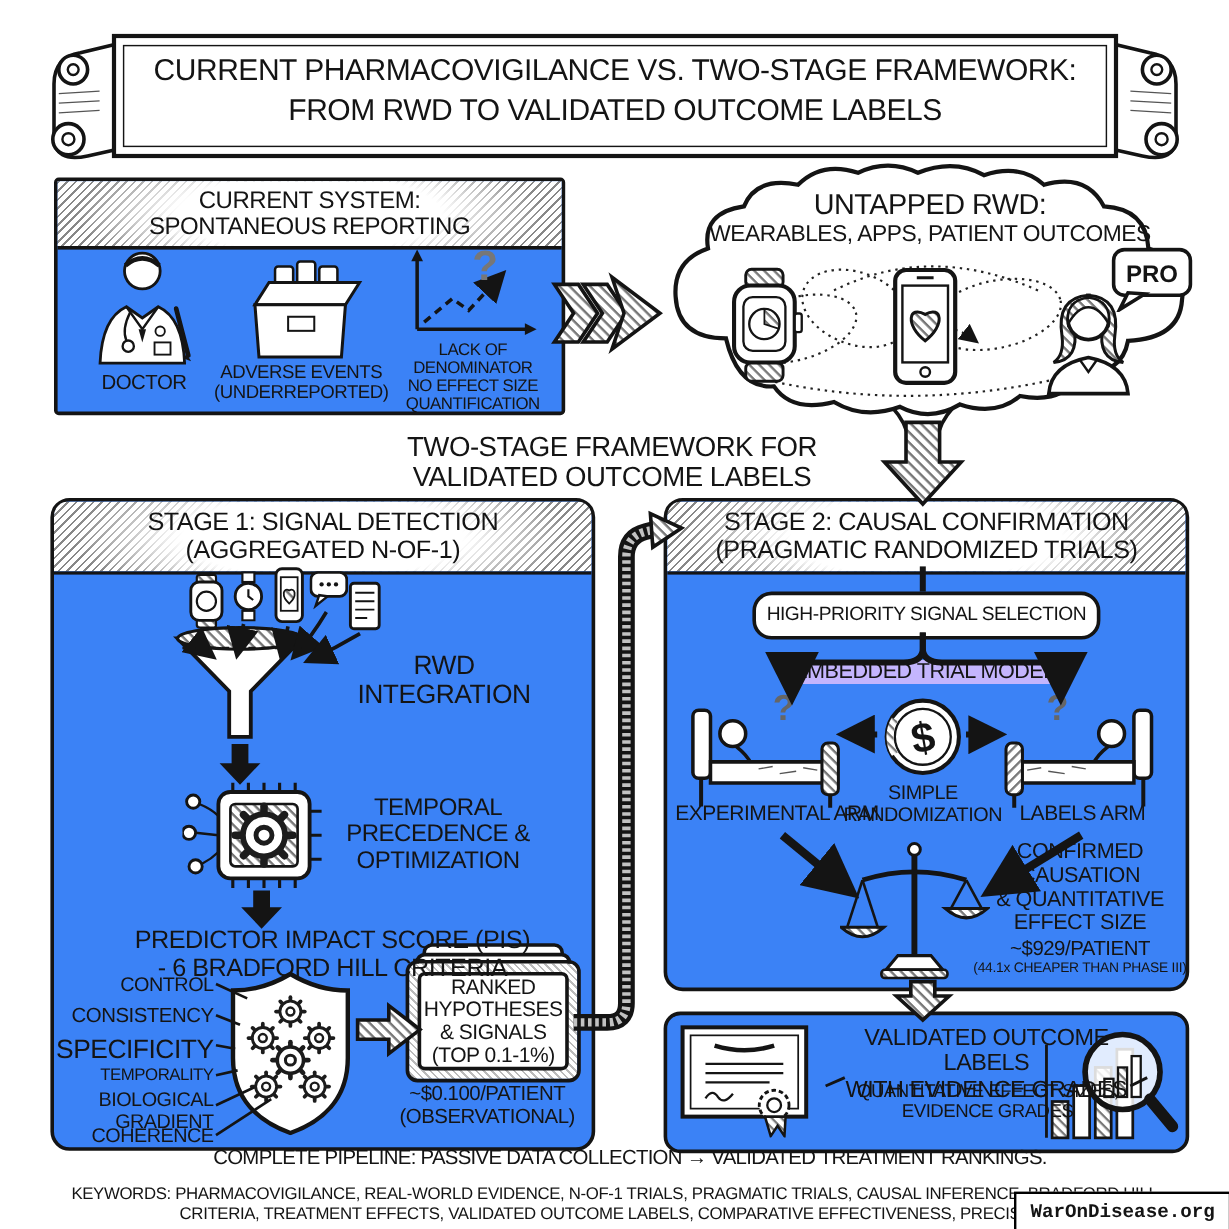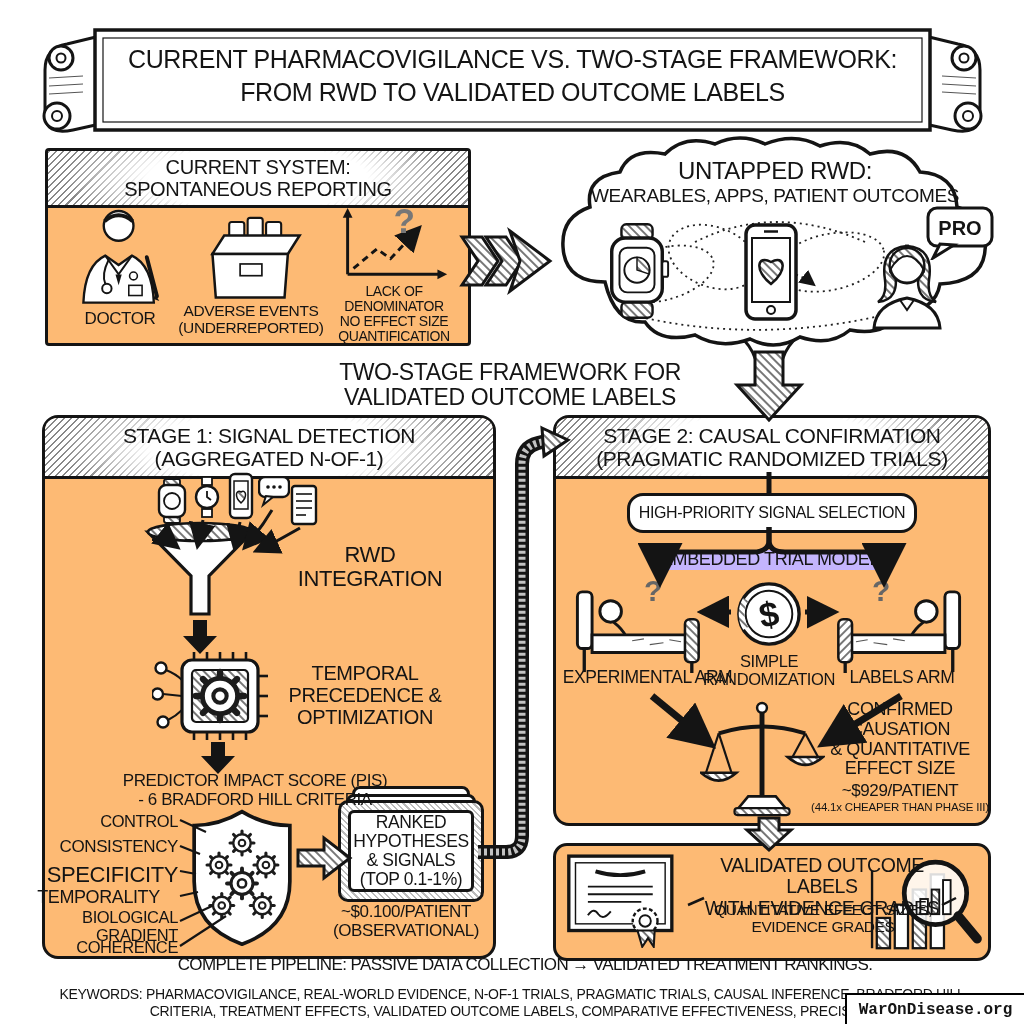--- a/index.html
+++ b/index.html
@@ -1,19 +1,19 @@
 <!DOCTYPE html>
 <html><head>
 <meta charset="utf-8">
 <style>
   html,body{margin:0;padding:0;width:1024px;height:1024px;background:#fff;overflow:hidden;
     font-family:"Liberation Sans",sans-serif;color:#141414;}
   .t{position:absolute;font-weight:400;color:#141414;text-align:center;
      white-space:pre-line;line-height:1.1;letter-spacing:-0.4px;z-index:20;}
-  .box{position:absolute;background:#fdba74;border:3.5px solid #141414;z-index:1;}
+  .box{position:absolute;background:#3b82f6;border:3.5px solid #141414;z-index:1;}
   .band{position:absolute;left:0;right:0;top:0;border-bottom:3px solid #141414;
      background:
        radial-gradient(ellipse 62% 140% at 50% 50%, #fff 42%, rgba(255,255,255,0) 75%),
        repeating-linear-gradient(315deg,#fff 0 3.5px,#888 3.5px 5px);
      display:flex;align-items:center;justify-content:center;}
   .icon{position:absolute;z-index:10;}
   svg{display:block;}
   .qmark{position:absolute;font-weight:700;color:#666;z-index:22;}
   .pill{position:absolute;background:#fff;border:3px solid #141414;border-radius:16px;
      display:flex;align-items:center;justify-content:center;z-index:15;}
@@ -282,27 +282,27 @@
     <path d="M14,18 Q24,22 30,28 M11,42 L30,44 M16,68 Q24,64 30,58" fill="none" stroke="#141414" stroke-width="2"></path>
     <rect x="30" y="8" width="76" height="72" rx="10" fill="#fff" stroke="#141414" stroke-width="3.2"></rect>
     <rect x="40" y="18" width="56" height="52" rx="4" fill="url(#hp)" stroke="#141414" stroke-width="2.2"></rect>
     <use href="#gear" transform="translate(68,44) scale(1.85)"></use>
   </svg>
 </div>
 <div class="t" style="left:272px;top:662px;width:186px;font-size:20px">TEMPORAL
 PRECEDENCE &amp;
 OPTIMIZATION</div>
 
-<div class="t" style="left:52px;top:772px;width:406px;font-size:17px">PREDICTOR IMPACT SCORE (PIS)
+<div class="t" style="left:74px;top:772px;width:406px;font-size:21px">PREDICTOR IMPACT SCORE (PIS)
 - 6 BRADFORD HILL CRITERIA</div>
 
 <div class="t" style="left:45px;top:812px;width:133px;font-size:16.5px;text-align:right">CONTROL</div>
 <div class="t" style="left:45px;top:838px;width:133px;font-size:17px;text-align:right">CONSISTENCY</div>
 <div class="t" style="left:45px;top:863px;width:133px;font-size:22px;text-align:right">SPECIFICITY</div>
-<div class="t" style="left:32px;top:888px;width:133px;font-size:18px;text-align:center">TEMPORALITY</div>
+<div class="t" style="left:45px;top:888px;width:133px;font-size:14px;text-align:right">TEMPORALITY</div>
 <div class="t" style="left:45px;top:908px;width:133px;font-size:16.5px;text-align:right">BIOLOGICAL
 GRADIENT</div>
 <div class="t" style="left:45px;top:938px;width:133px;font-size:16.5px;text-align:right">COHERENCE</div>
 
 <div class="icon" style="left:184px;top:808px">
   <svg width="116" height="138" viewBox="0 0 116 150">
     <path d="M58,4 C78,16 98,19 110,19 V80 C110,118 86,138 58,148 C30,138 6,118 6,80 V19 C18,19 38,16 58,4 Z" fill="#fff" stroke="#141414" stroke-width="4"></path>
     <use href="#gear" transform="translate(58,38)"></use>
     <use href="#gear" transform="translate(33,62)"></use>
     <use href="#gear" transform="translate(84,62)"></use>

